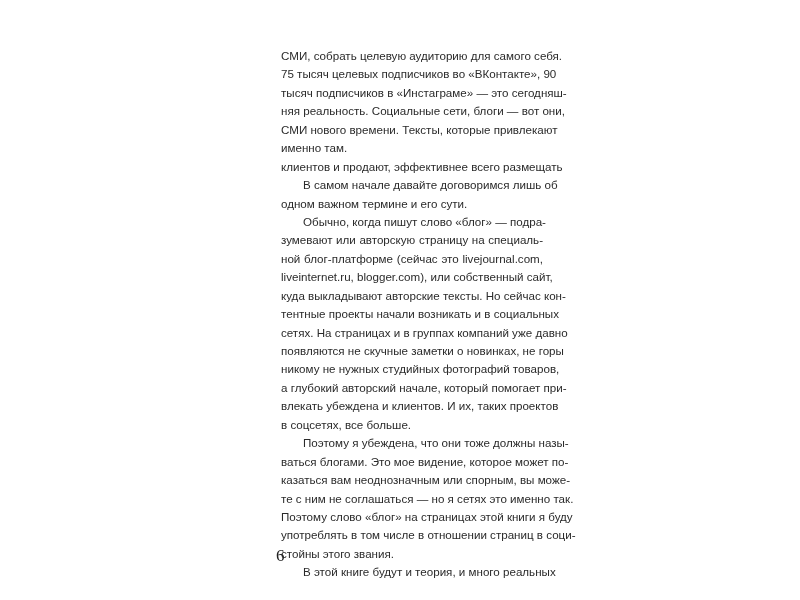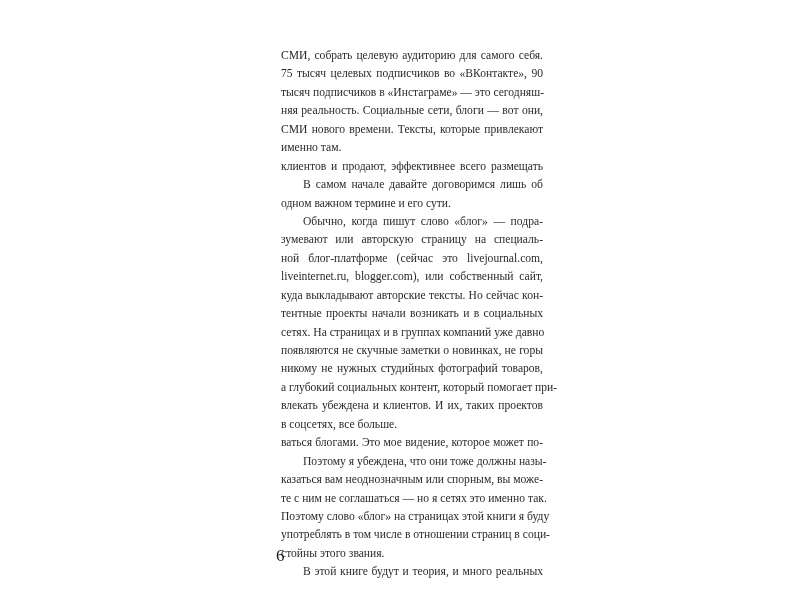--- a/index.html
+++ b/index.html
@@ -2,21 +2,21 @@
 <html><head>
 <meta charset="utf-8">
 <style>
   html, body { margin:0; padding:0; background:#ffffff; }
   body { width:800px; height:600px; position:relative; overflow:hidden; }
   .page {
     position:absolute; left:0; top:0; width:800px; height:600px; background:#ffffff;
   }
   .text-block {
     position:absolute; left:281px; top:47px; width:262px;
-    font-family:Liberation Serif, serif;
+    font-family:Liberation Sans, sans-serif;
     font-size:11.6px; line-height:18.45px; color:#2a2a2a;
     text-align:justify;
   }
   .line {
     display:block; white-space:nowrap; text-align:justify; text-align-last:justify;
     height:18.45px; overflow:visible;
   }
   .line.last { text-align-last:left; }
   .line.indent { padding-left:22px; }
   .page-number {
@@ -48,28 +48,28 @@
     <div>
       <span class="line indent">Обычно, когда пишут слово «блог» — подра-</span>
       <span class="line">зумевают или авторскую страницу на специаль-</span>
       <span class="line">ной блог-платформе (сейчас это livejournal.com,</span>
       <span class="line">liveinternet.ru, blogger.com), или собственный сайт,</span>
       <span class="line">куда выкладывают авторские тексты. Но сейчас кон-</span>
       <span class="line">тентные проекты начали возникать и в социальных</span>
       <span class="line">сетях. На страницах и в группах компаний уже давно</span>
       <span class="line">появляются не скучные заметки о новинках, не горы</span>
       <span class="line">никому не нужных студийных фотографий товаров,</span>
-      <span class="line">а глубокий социальных контент, который помогает при-</span>
+      <span class="line">а глубокий авторский начале, который помогает при-</span>
       <span class="line">влекать убеждена и клиентов. И их, таких проектов</span>
       <span class="line last">в соцсетях, все больше.</span>
     </div>
 
     <div>
+      <span class="line indent">Поэтому я убеждена, что они тоже должны назы-</span>
       <span class="line">ваться блогами. Это мое видение, которое может по-</span>
-      <span class="line indent">Поэтому я убеждена, что они тоже должны назы-</span>
       <span class="line">казаться вам неоднозначным или спорным, вы може-</span>
       <span class="line">те с ним не соглашаться — но я сетях это именно так.</span>
       <span class="line">Поэтому слово «блог» на страницах этой книги я буду</span>
       <span class="line">употреблять в том числе в отношении страниц в соци-</span>
       <span class="line last">стойны этого звания.</span>
     </div>
 
     <div>
       <span class="line indent">В этой книге будут и теория, и много реальных</span>
 

